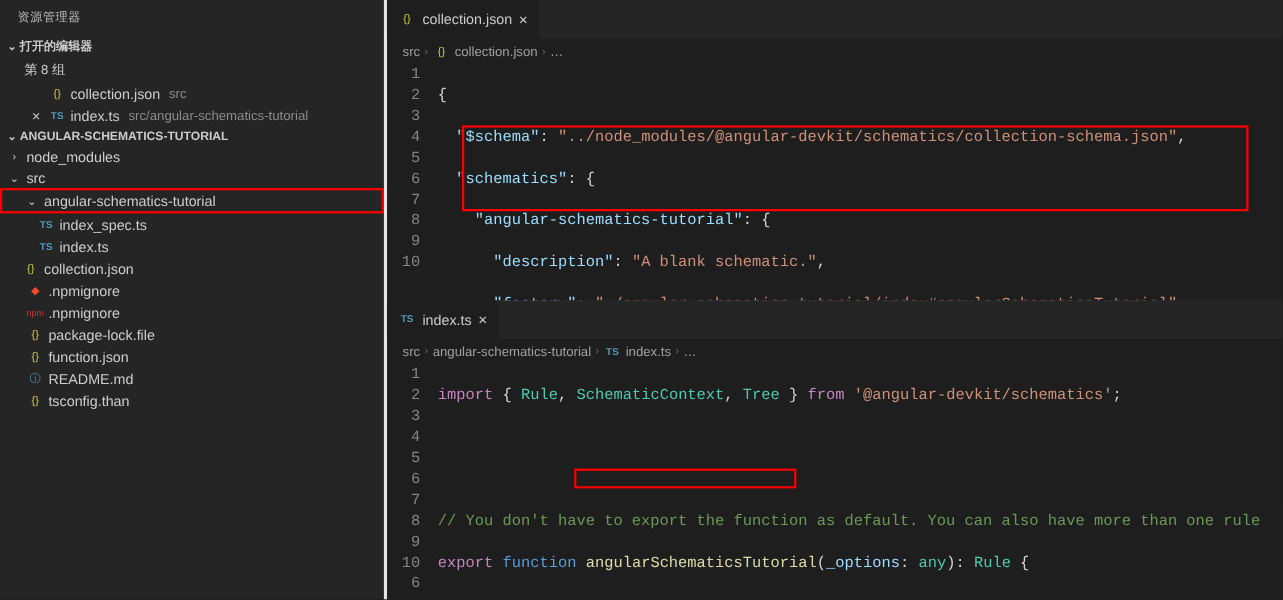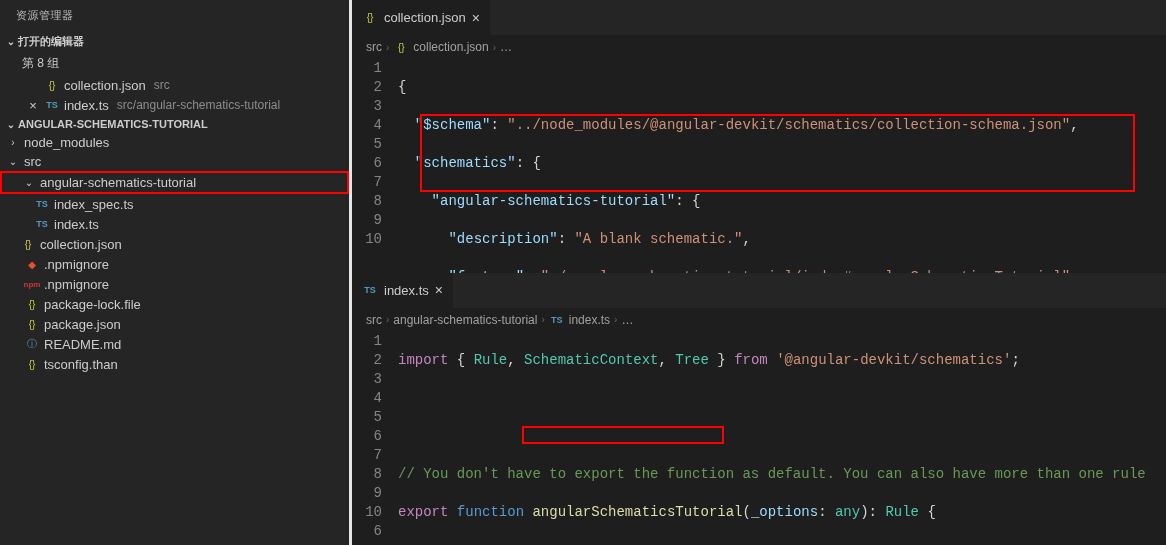--- a/index.html
+++ b/index.html
@@ -48,21 +48,21 @@
     padding: 2px 0 2px 16px;
     cursor: pointer;
     gap: 4px;
   }
   .close-x { width: 14px; visibility: hidden; color: #cccccc; font-size: 13px; text-align: center; }
   .open-item.dirty .close-x::before { content: "×"; visibility: visible; }
   .icon { width: 16px; height: 16px; display: inline-flex; align-items: center; justify-content: center; font-size: 10px; }
   .ic-json { color: #cbcb41; }
   .ic-ts { color: #519aba; font-size: 9px; font-weight: 700; }
   .ic-git { color: #f14c28; }
-  .ic-npm { color: #cb3837; font-size: 8px; font-weight: 700; }
+  .ic-npm { color: #cb3837; font-size: 8px; font-weight: 400; }
   .ic-md { color: #519aba; }
   .fname { color: #cccccc; }
   .fpath { color: #8c8c8c; font-size: 12px; margin-left: 4px; }
   .tree-item {
     display: flex;
     align-items: center;
     padding: 2px 0;
     cursor: pointer;
     gap: 4px;
   }
@@ -200,21 +200,21 @@
       <span class="fname">.npmignore</span>
     </div>
     <div class="tree-item d0">
       <span class="chev" style="visibility:hidden">›</span>
       <span class="icon ic-json">{}</span>
       <span class="fname">package-lock.file</span>
     </div>
     <div class="tree-item d0">
       <span class="chev" style="visibility:hidden">›</span>
       <span class="icon ic-json">{}</span>
-      <span class="fname">package.json</span>
+      <span class="fname">function.json</span>
     </div>
     <div class="tree-item d0">
       <span class="chev" style="visibility:hidden">›</span>
       <span class="icon ic-md">ⓘ</span>
       <span class="fname">README.md</span>
     </div>
     <div class="tree-item d0">
       <span class="chev" style="visibility:hidden">›</span>
       <span class="icon ic-json">{}</span>
       <span class="fname">tsconfig.than</span>

